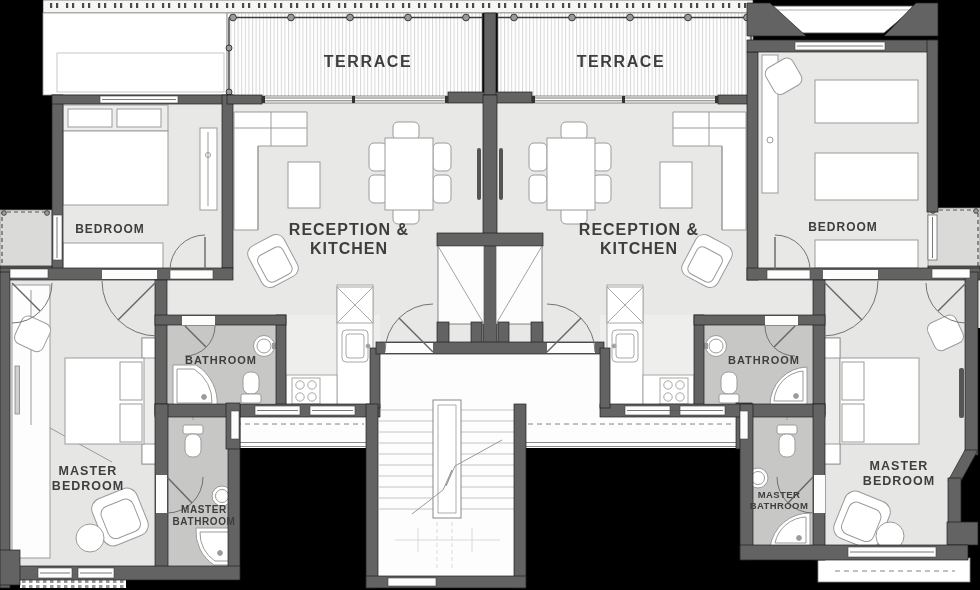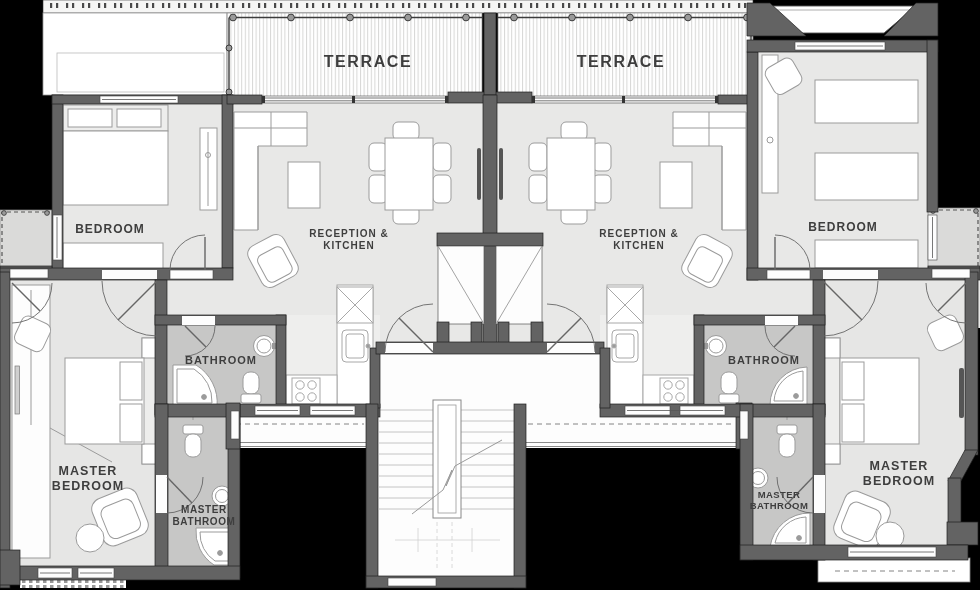--- a/index.html
+++ b/index.html
@@ -4,21 +4,21 @@
 <style>
   html,body{margin:0;padding:0;background:#000;}
   .stage{position:relative;width:980px;height:590px;background:#000;overflow:hidden;
          font-family:"Liberation Sans",sans-serif;}
   .stage svg{position:absolute;left:0;top:0;}
   .room-label{position:absolute;transform:translate(-50%,-50%);font-weight:bold;
               color:#3e3e3e;text-align:center;white-space:pre-line;line-height:1.18;
               letter-spacing:1px;pointer-events:none;}
   .lbl-terrace{font-size:16px;letter-spacing:1.6px;}
   .lbl-bedroom{font-size:12px;}
-  .lbl-reception{font-size:10px;}
+  .lbl-reception{font-size:16px;}
   .lbl-bathroom{font-size:11px;}
   .lbl-mbed{font-size:12.5px;}
   .lbl-mbath{font-size:10px;letter-spacing:.6px;}
   .lbl-mbath-r{font-size:9.5px;letter-spacing:.4px;}
 </style>
 </head>
 <body>
 
 <div class="stage">
 

